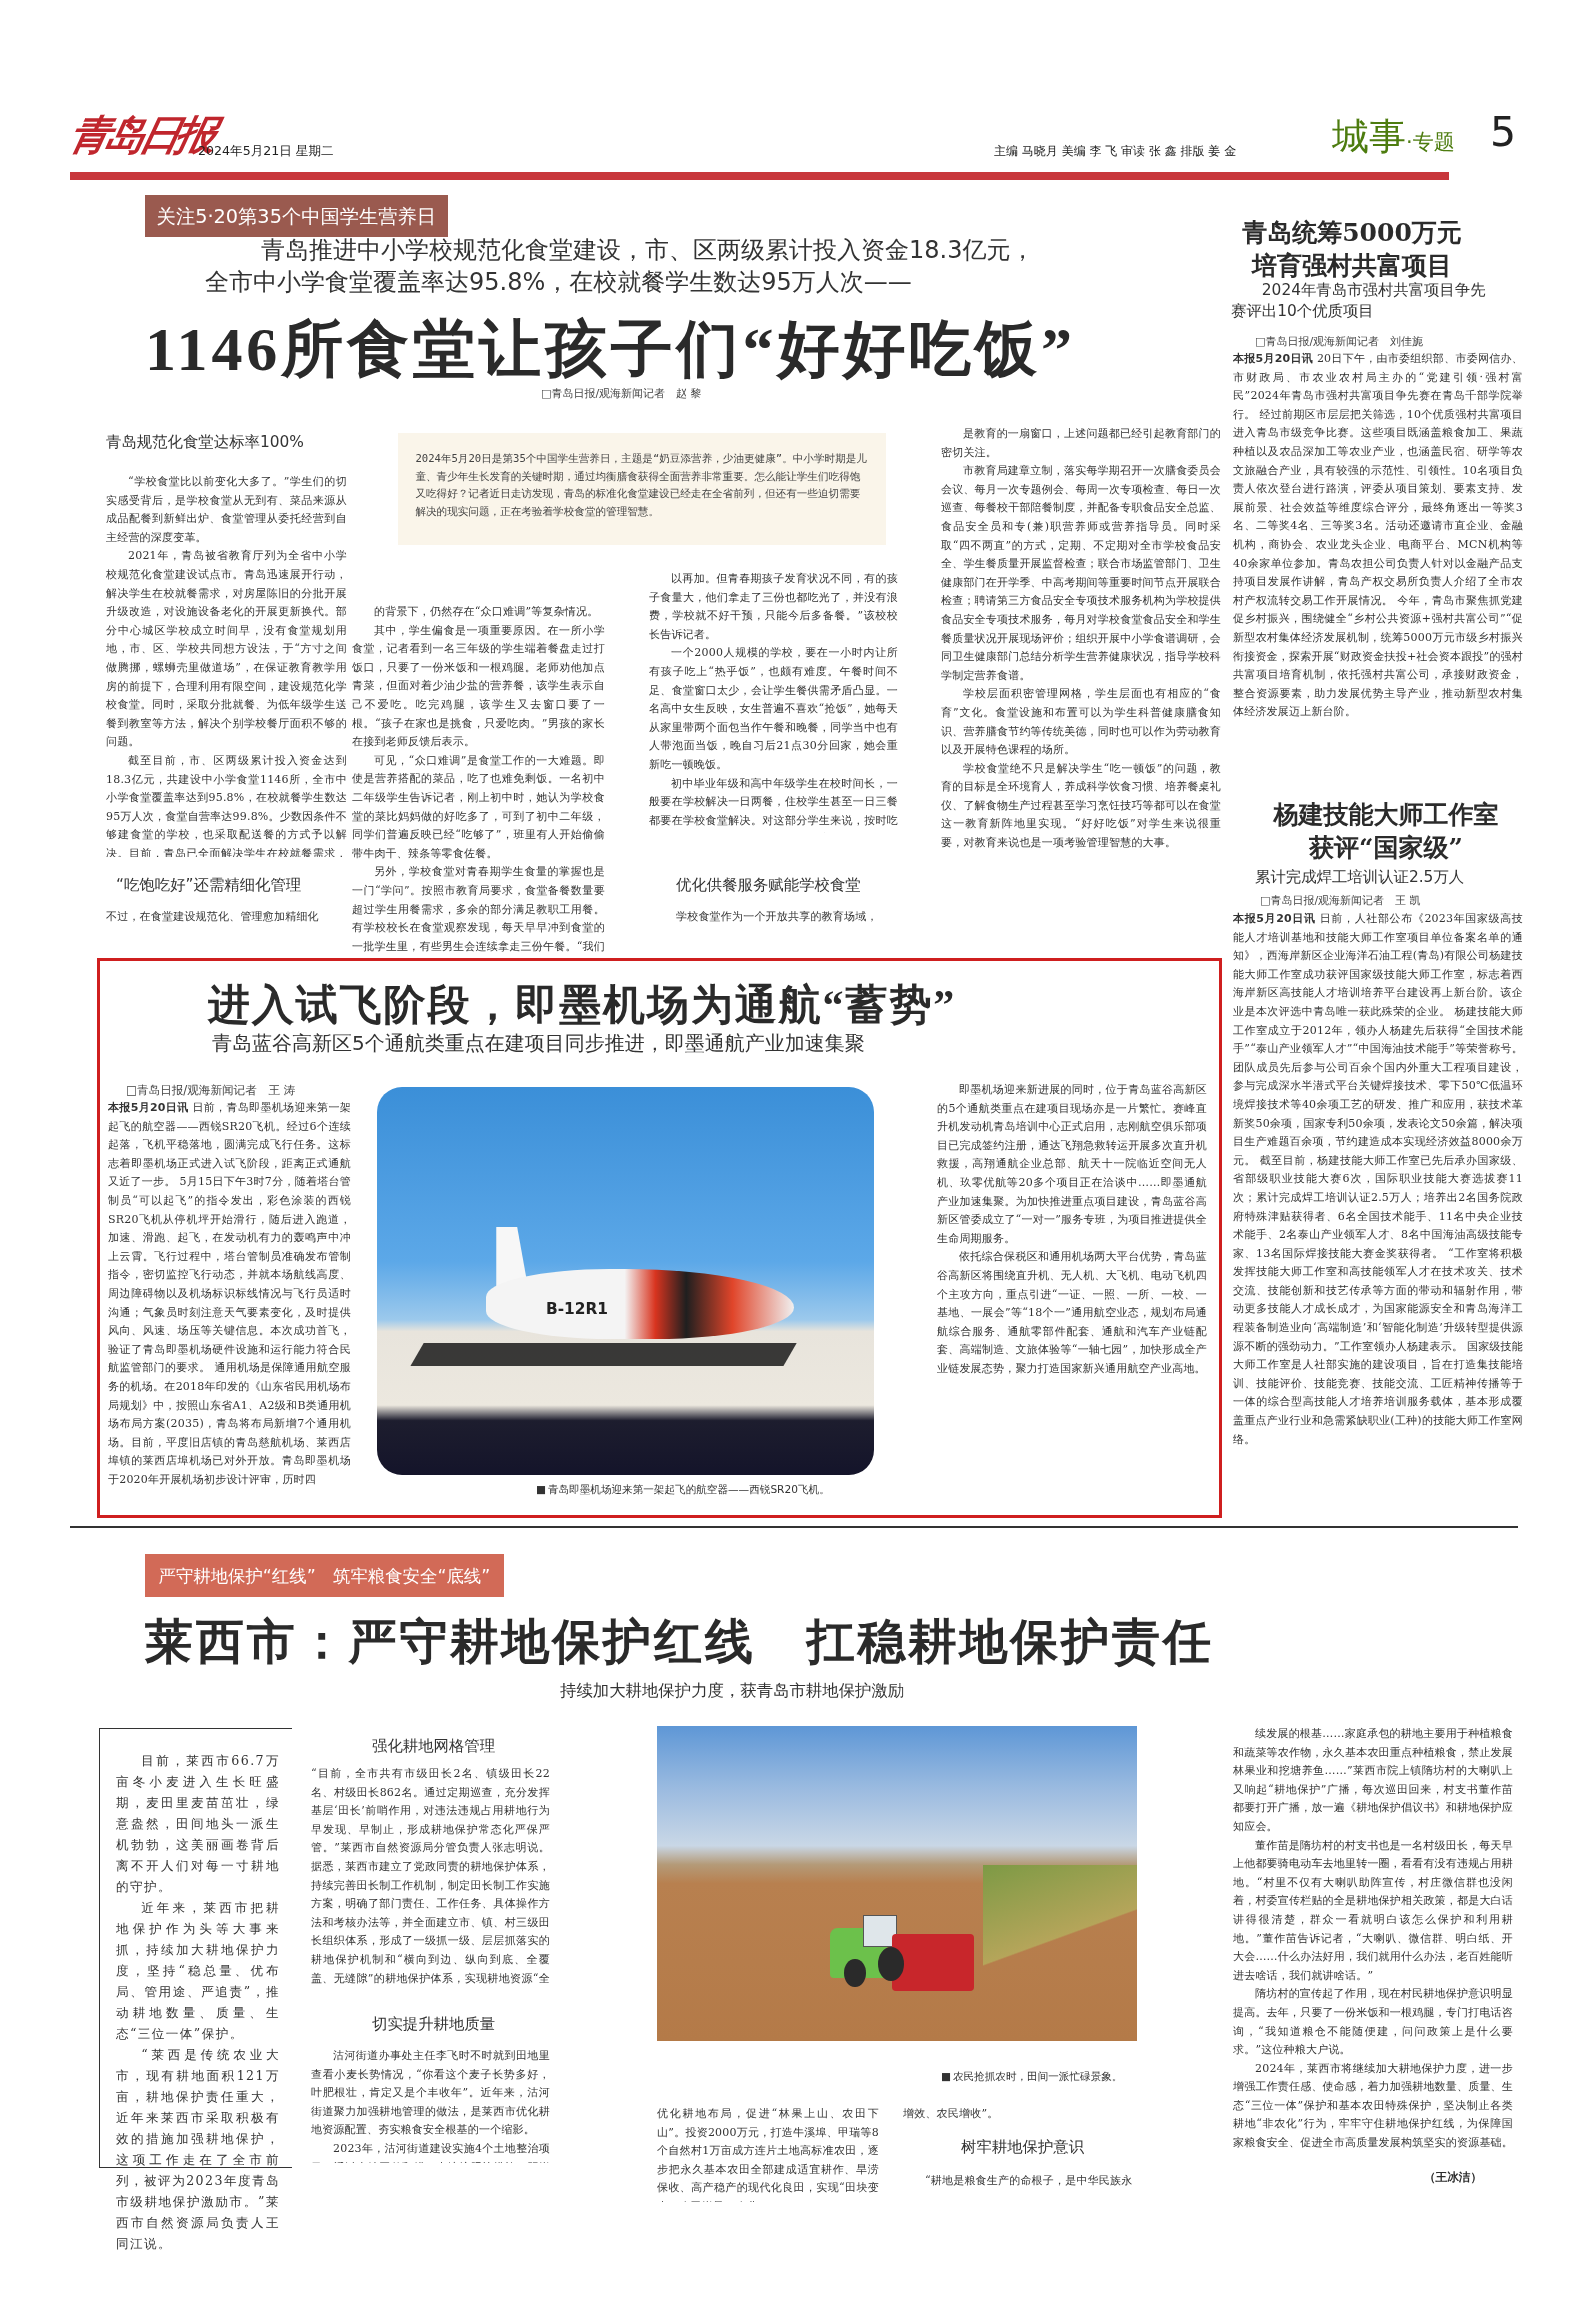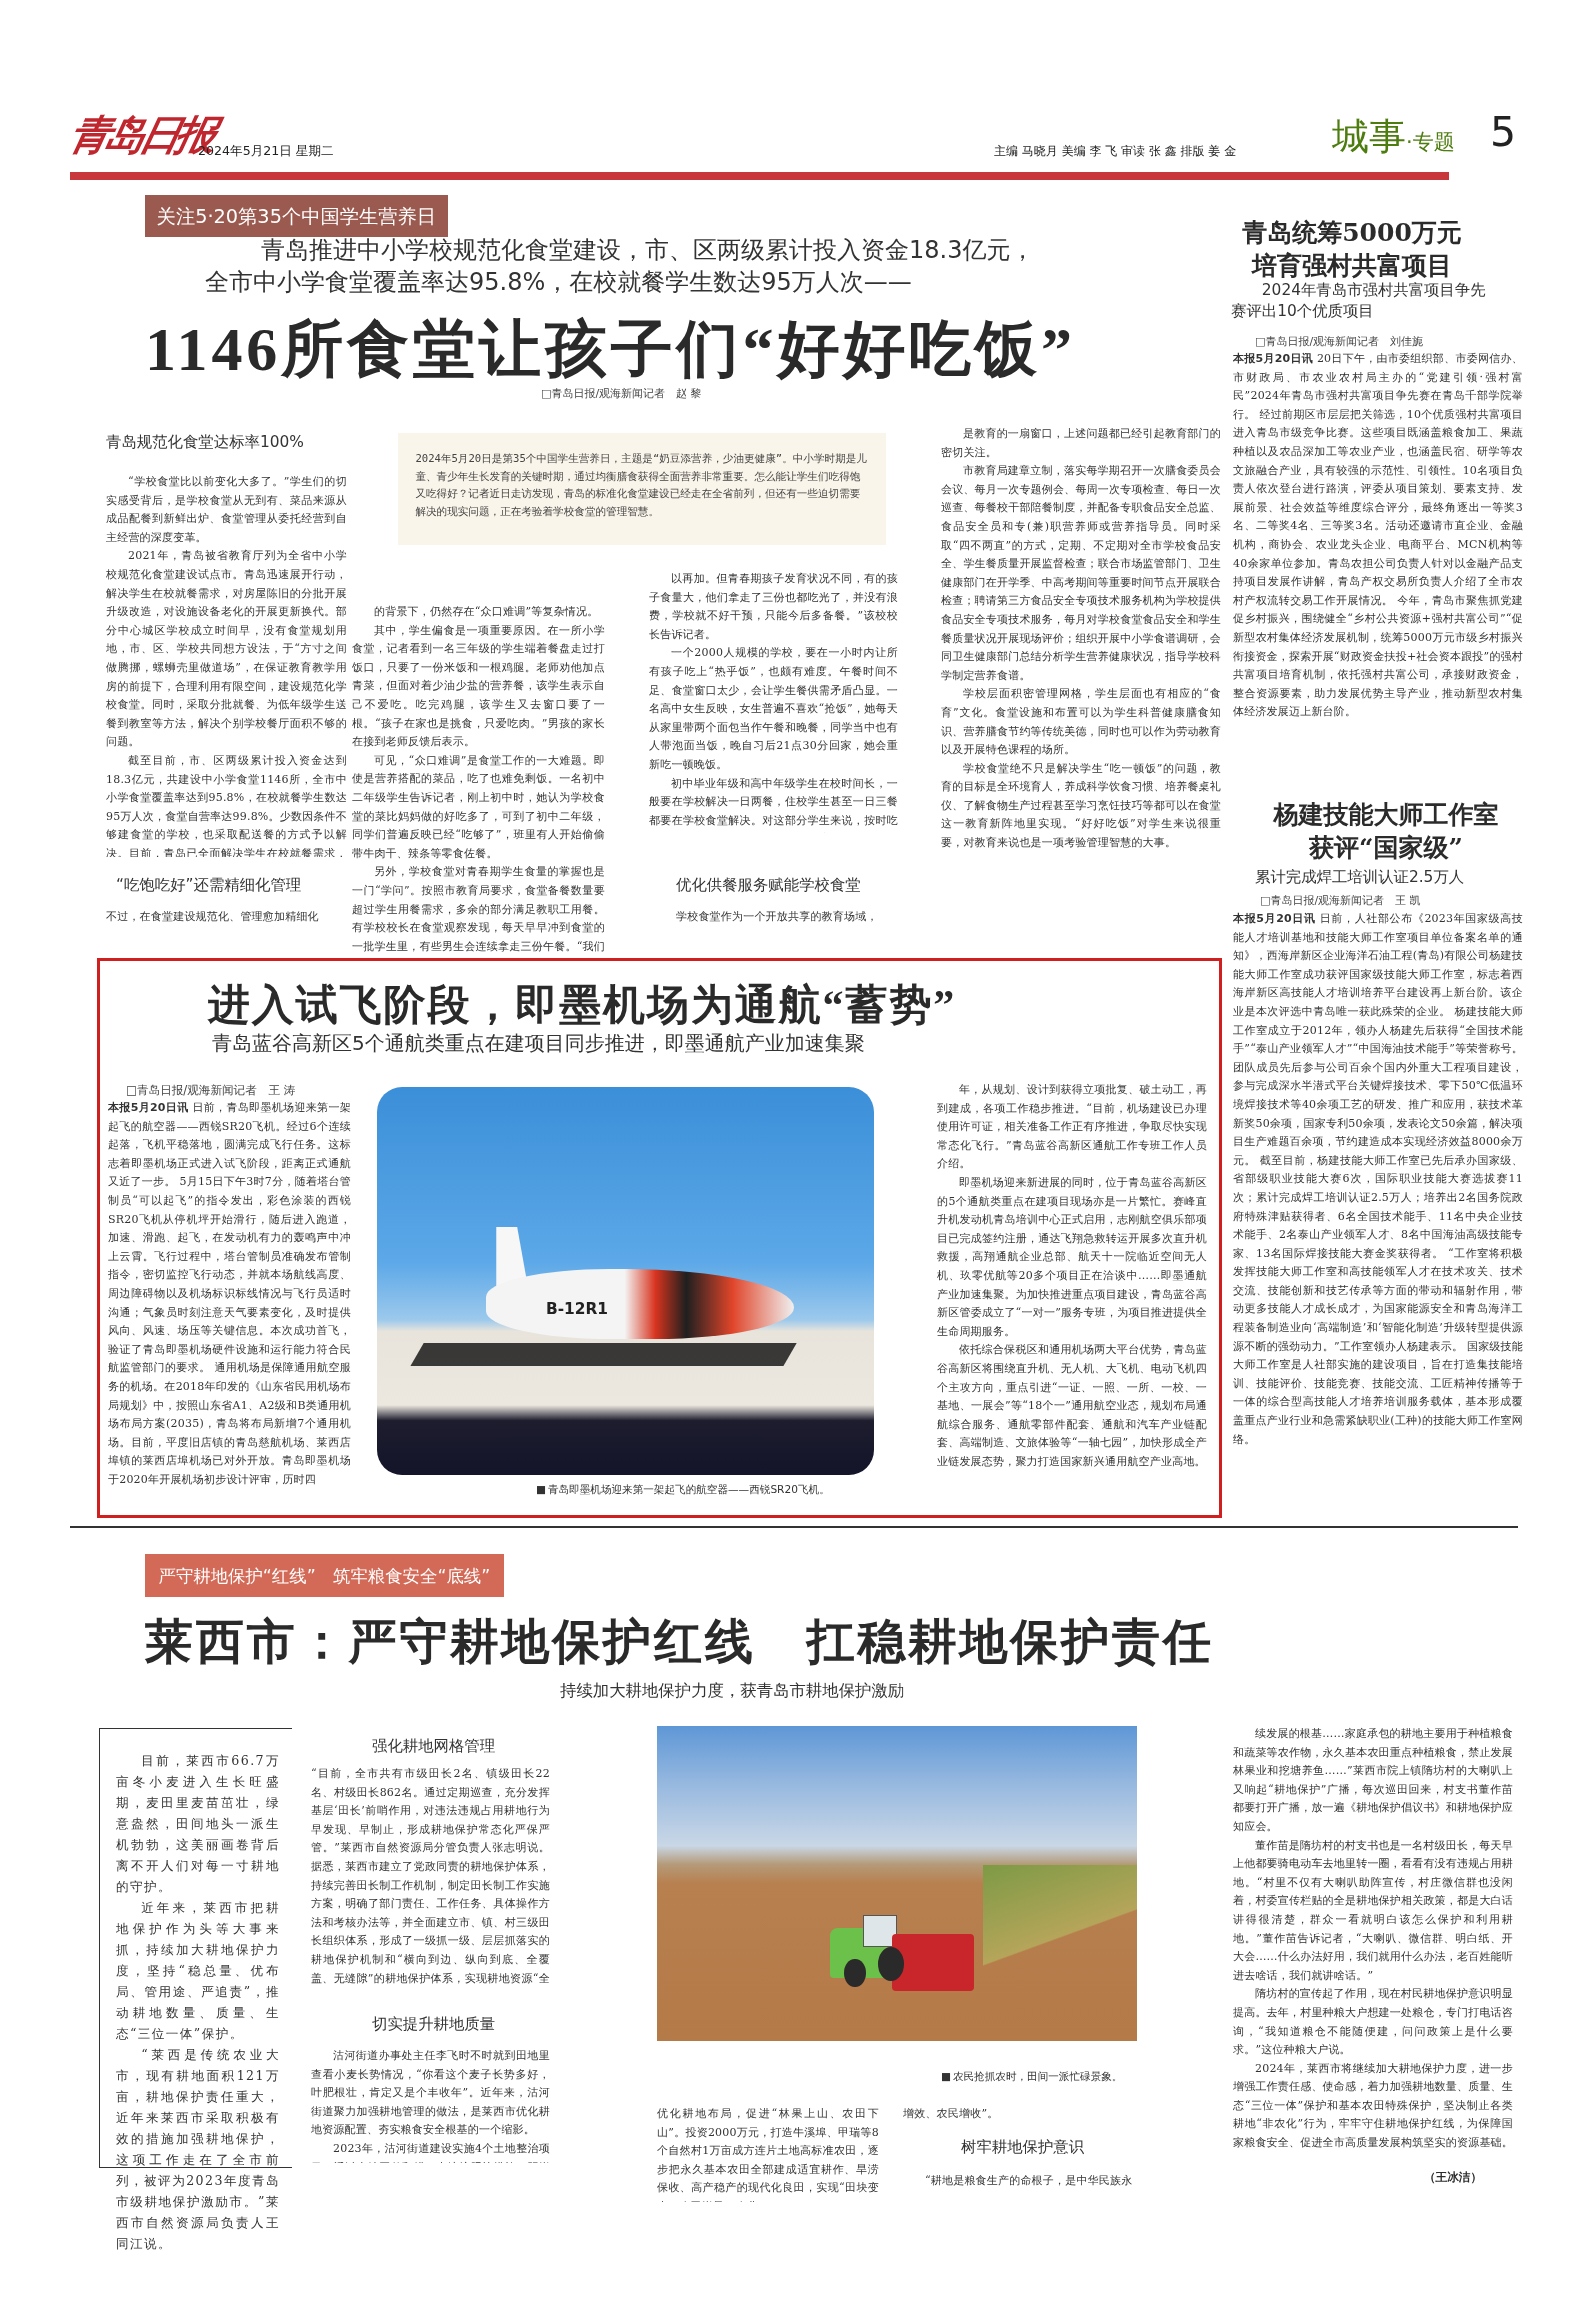--- a/index.html
+++ b/index.html
@@ -143,21 +143,20 @@
 
 <div class="abs photo-plane" style="left:377px; top:1087px; width:497px; height:388px;border-radius:25px;">
   <div class="plane-tail"></div>
   <div class="plane-body"></div>
   <div class="plane-wing"></div>
   <div class="plane-reg">B-12R1</div>
 </div>
 <div class="abs caption" style="left:536px; top:1483px;">青岛即墨机场迎来第一架起飞的航空器——西锐SR20飞机。</div>
 
 <div class="abs txt" style="left:937px; top:1081px; width:270px; height:425px; overflow:hidden;">
-    <p>年，从规划、设计到获得立项批复、破土动工，再到建成，各项工作稳步推进。“目前，机场建设已办理使用许可证，相关准备工作正有序推进，争取尽快实现常态化飞行。”青岛蓝谷高新区通航工作专班工作人员介绍。</p>
     <p>即墨机场迎来新进展的同时，位于青岛蓝谷高新区的5个通航类重点在建项目现场亦是一片繁忙。赛峰直升机发动机青岛培训中心正式启用，志刚航空俱乐部项目已完成签约注册，通达飞翔急救转运开展多次直升机救援，高翔通航企业总部、航天十一院临近空间无人机、玖零优航等20多个项目正在洽谈中……即墨通航产业加速集聚。为加快推进重点项目建设，青岛蓝谷高新区管委成立了“一对一”服务专班，为项目推进提供全生命周期服务。</p>
     <p>依托综合保税区和通用机场两大平台优势，青岛蓝谷高新区将围绕直升机、无人机、大飞机、电动飞机四个主攻方向，重点引进“一证、一照、一所、一校、一基地、一展会”等“18个一”通用航空业态，规划布局通航综合服务、通航零部件配套、通航和汽车产业链配套、高端制造、文旅体验等“一轴七园”，加快形成全产业链发展态势，聚力打造国家新兴通用航空产业高地。</p>
   </div>
 
 <div class="abs hr-dark" style="left:70px; top:1526px; width:1448px;"></div>
 
 <div class="abs kicker2" style="left:145px; top:1554px;">严守耕地保护“红线”　筑牢粮食安全“底线”</div>
 <div class="abs headline" style="left:145px; top:1610px; font-size:48px; letter-spacing:2.9px;">莱西市：严守耕地保护红线　扛稳耕地保护责任</div>
 <div class="abs deck" style="left:560px; top:1680px; font-size:16.4px; line-height:21px;">持续加大耕地保护力度，获青岛市耕地保护激励</div>
 
@@ -189,17 +188,17 @@
 <div class="abs caption" style="left:941px; top:2070px;">农民抢抓农时，田间一派忙碌景象。</div>
 
 <div class="abs txt" style="left:657px; top:2105px; width:222px; height:97px; overflow:hidden;">优化耕地布局，促进“林果上山、农田下山”。投资2000万元，打造牛溪埠、甲瑞等8个自然村1万亩成方连片土地高标准农田，逐步把永久基本农田全部建成适宜耕作、旱涝保收、高产稳产的现代化良田，实现“田块变大、农田增量、农业</div>
 <div class="abs txt" style="left:903px; top:2105px; width:237px;">增效、农民增收”。</div>
 <div class="abs subhead" style="left:961px; top:2137px;">树牢耕地保护意识</div>
 <div class="abs txt" style="left:925px; top:2172px; width:232px;">“耕地是粮食生产的命根子，是中华民族永</div>
 
 <div class="abs txt" style="left:1233px; top:1725px; width:280px; height:454px; overflow:hidden;">
     <p>续发展的根基……家庭承包的耕地主要用于种植粮食和蔬菜等农作物，永久基本农田重点种植粮食，禁止发展林果业和挖塘养鱼……”莱西市院上镇隋坊村的大喇叭上又响起“耕地保护”广播，每次巡田回来，村支书董作苗都要打开广播，放一遍《耕地保护倡议书》和耕地保护应知应会。</p>
     <p>董作苗是隋坊村的村支书也是一名村级田长，每天早上他都要骑电动车去地里转一圈，看看有没有违规占用耕地。“村里不仅有大喇叭助阵宣传，村庄微信群也没闲着，村委宣传栏贴的全是耕地保护相关政策，都是大白话讲得很清楚，群众一看就明白该怎么保护和利用耕地。”董作苗告诉记者，“大喇叭、微信群、明白纸、开大会……什么办法好用，我们就用什么办法，老百姓能听进去啥话，我们就讲啥话。”</p>
-    <p>隋坊村的宣传起了作用，现在村民耕地保护意识明显提高。去年，村里种粮大户想建一处粮仓，专门打电话咨询，“我知道粮仓不能随便建，问问政策上是什么要求。”这位种粮大户说。</p>
+    <p>隋坊村的宣传起了作用，现在村民耕地保护意识明显提高。去年，只要了一份米饭和一根鸡腿，专门打电话咨询，“我知道粮仓不能随便建，问问政策上是什么要求。”这位种粮大户说。</p>
     <p>2024年，莱西市将继续加大耕地保护力度，进一步增强工作责任感、使命感，着力加强耕地数量、质量、生态“三位一体”保护和基本农田特殊保护，坚决制止各类耕地“非农化”行为，牢牢守住耕地保护红线，为保障国家粮食安全、促进全市高质量发展构筑坚实的资源基础。</p>
   </div>
 <div class="abs sans bold" style="left:1424px; top:2170px; font-size:11.6px;">（王冰洁）</div>
 
 
 </body></html>

